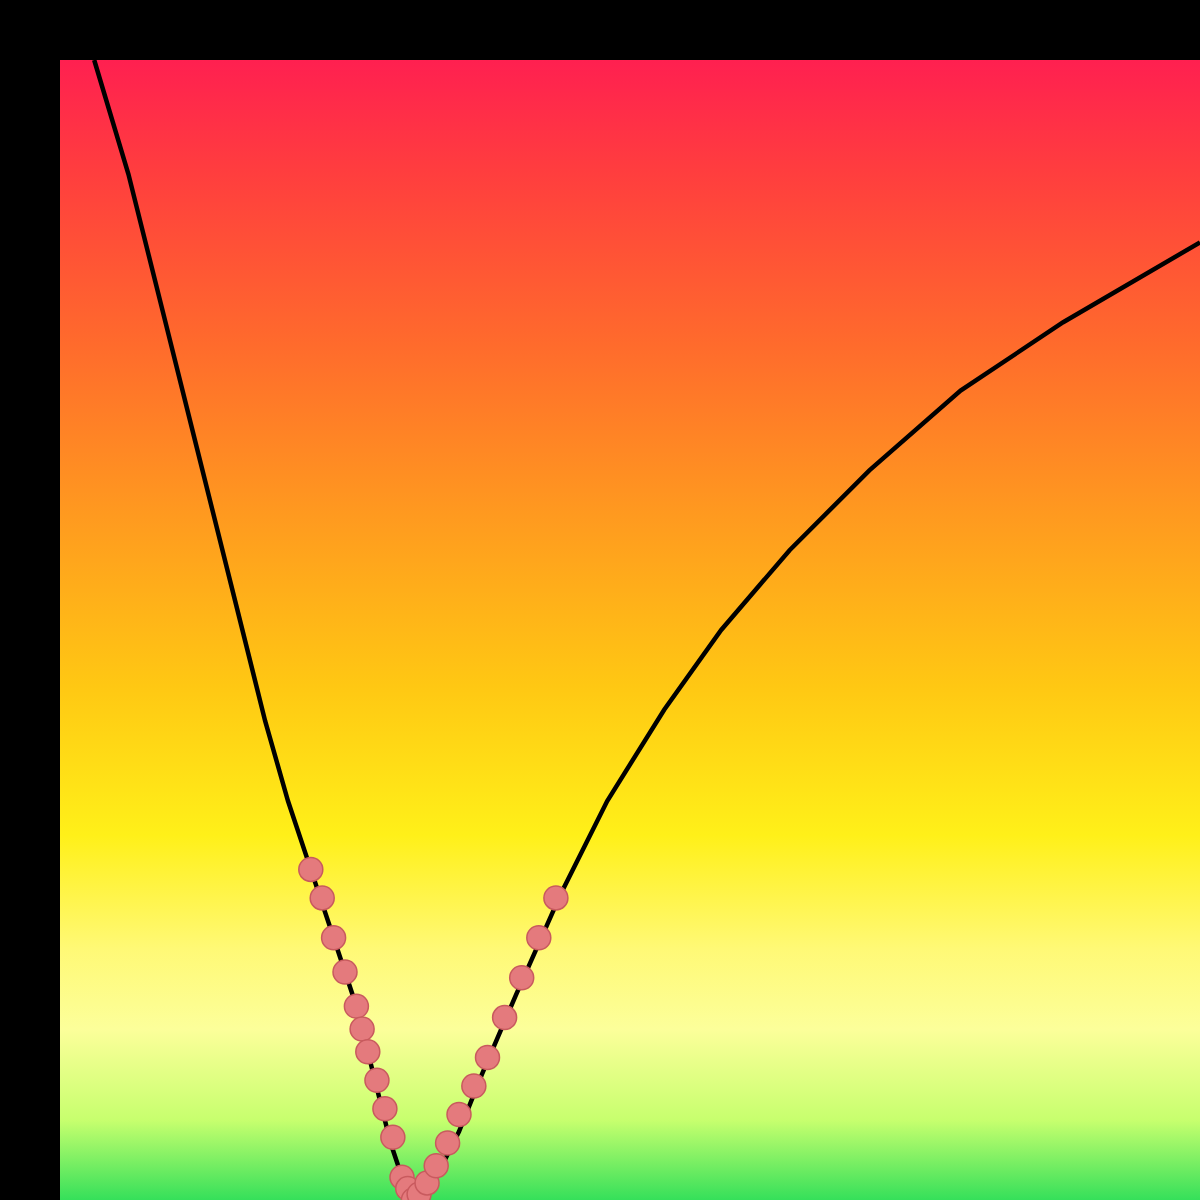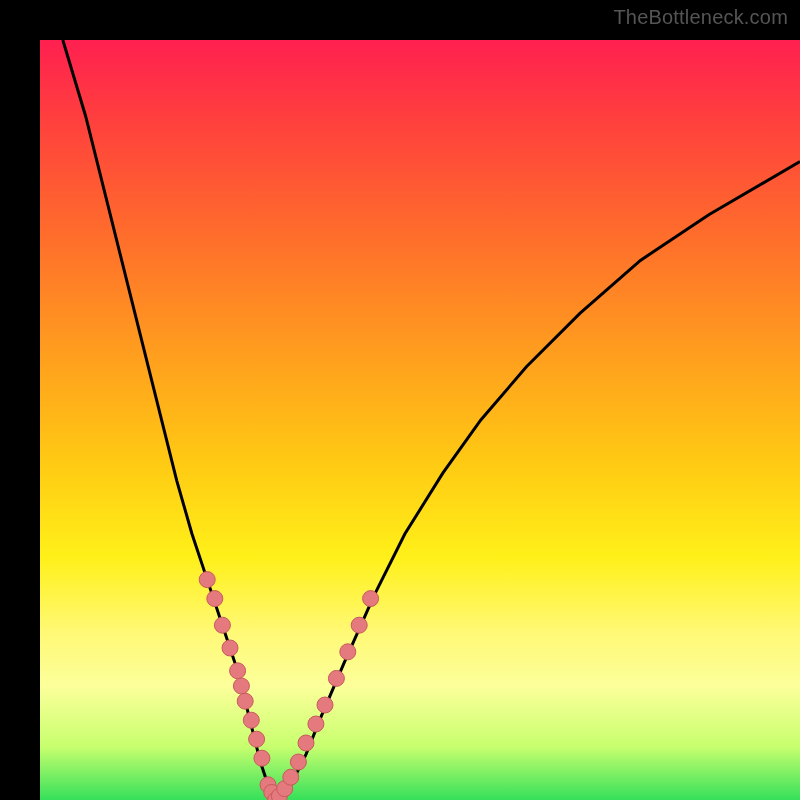--- a/index.html
+++ b/index.html
@@ -64,21 +64,20 @@
     fill: #e47a7d;
     stroke: #c85a5e;
     stroke-width: 1;
   }
 </style>
 </head>
 <body>
 
 <div class="frame">
 
-  <div class="watermark">TheBottleneck.com</div>
 
   <div class="plot">
     <svg class="curves" viewBox="0 0 760 760" preserveAspectRatio="none">
       <path id="left-curve" class="curve-path" d="M22.8 0.0 L45.6 76.0 L68.4 167.2 L91.2 258.4 L114.0 349.6 L136.8 440.8 L152.0 494.0 L167.2 539.6 L182.4 585.2 L197.6 630.8 L205.2 661.2 L212.8 691.6 L220.4 722.0 L228.0 744.8 L235.6 760.0"></path>
       <path id="right-curve" class="curve-path" d="M235.6 760.0 L250.8 744.8 L266.0 714.4 L281.2 676.4 L304.0 623.2 L334.4 554.8 L364.8 494.0 L402.8 433.2 L440.8 380.0 L486.4 326.8 L539.6 273.6 L600.4 220.4 L668.8 174.8 L760.0 121.6"></path>
       <g id="markers-group">
           <circle cx="167.2" cy="539.6" r="8" class="marker"></circle>
           <circle cx="174.8" cy="558.6" r="8" class="marker"></circle>
           <circle cx="182.4" cy="585.2" r="8" class="marker"></circle>
           <circle cx="190.0" cy="608.0" r="8" class="marker"></circle>

